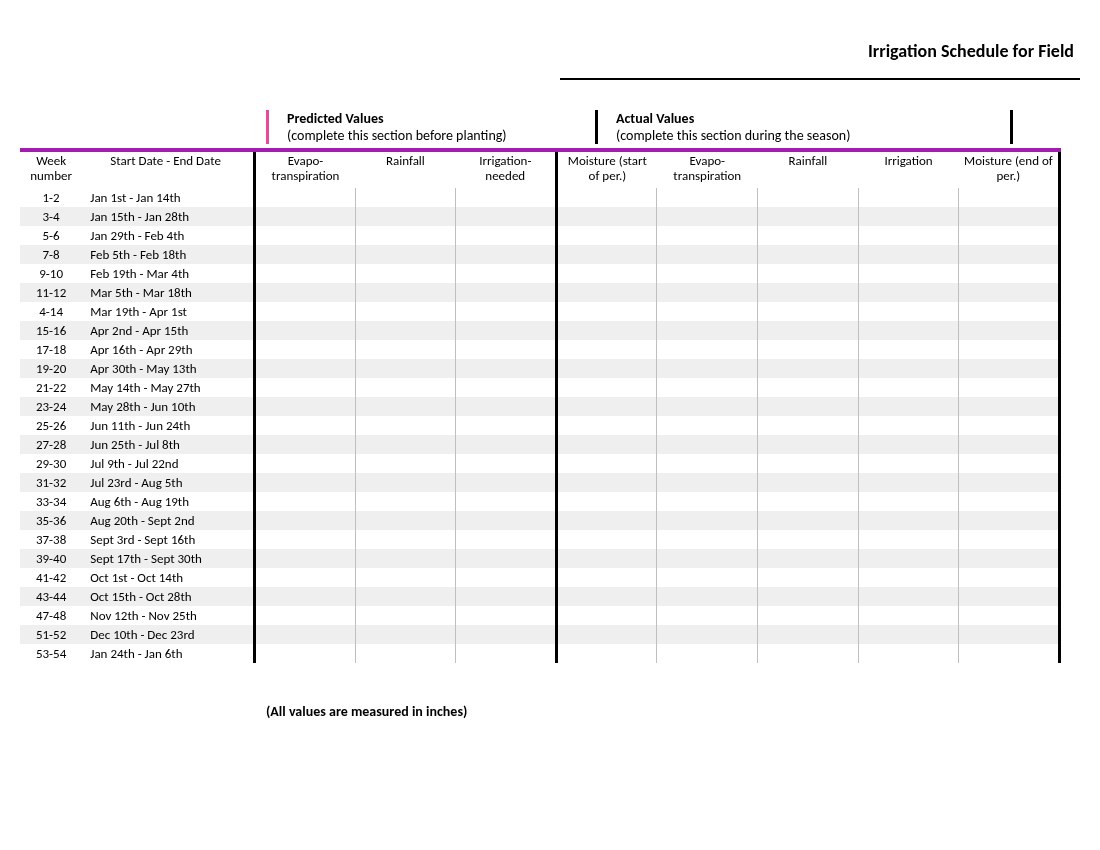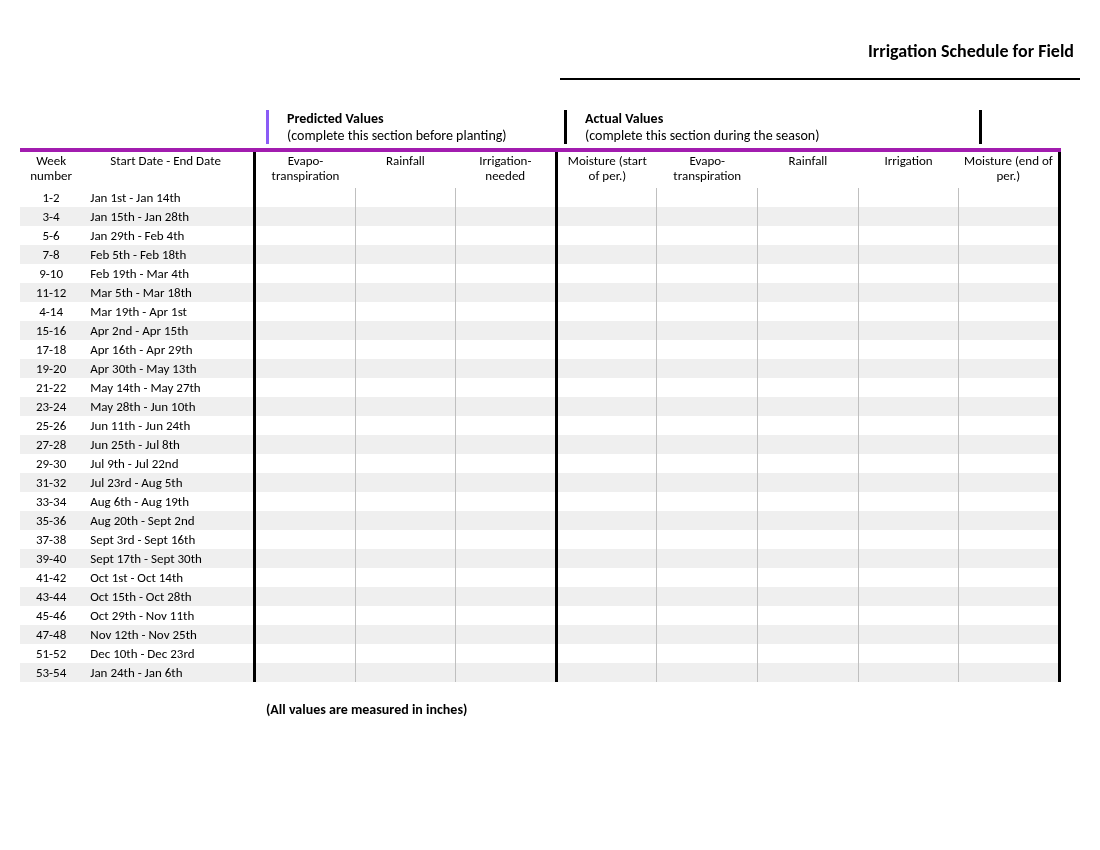--- a/index.html
+++ b/index.html
@@ -31,21 +31,21 @@
     .section-headers {
       display: flex;
       margin-bottom: 4px;
     }
     .sh-spacer { width: 246px; flex-shrink: 0; }
     .sh-pred, .sh-act {
       display: flex;
       flex-direction: column;
       padding-left: 18px;
     }
-    .sh-pred { width: 298px; border-left: 3px solid #8b5cf6; }
+    .sh-pred { width: 329px; border-left: 3px solid #ec4899; }
     .sh-act  { width: 418px; border-left: 3px solid #000; border-right: 3px solid #000; }
     .sh-title { font-weight: bold; font-size: 14px; }
     .sh-sub   { font-size: 14px; }
     table.grid {
       border-collapse: collapse;
       width: 1041px;
     }
     table.grid td, table.grid th {
       padding: 2px 4px;
       font-size: 13px;
@@ -65,21 +65,21 @@
     thead th.col-pred { width: 97px; }
     thead th.col-act  { width: 97px; }
     tbody td.week-c   { width: 60px; text-align: center; }
     tbody td.date-c   { width: 166px; text-align: left; padding-left: 8px; }
     tbody td.vsep-l   { border-left: 3px solid #000; }
     tbody td.vsep-r   { border-right: 3px solid #000; }
     tbody td.sep-m    { border-left: 1px solid #bfbfbf; }
     tbody tr:nth-child(even) td { background: #efefef; }
     tbody tr { height: 19px; }
     .footer-note {
-      margin-top: 19px;
+      margin-top: 40px;
       padding-left: 246px;
       font-weight: bold;
       font-size: 14px;
     }
   </style>
 </head>
 <body>
 
 <div class="title-row">
   <span class="title-text">Irrigation Schedule for Field</span>
@@ -392,32 +392,20 @@
         <td class="vsep-l"></td>
         <td class="sep-m"></td>
         <td class="sep-m"></td>
         <td class="vsep-l"></td>
         <td class="sep-m"></td>
         <td class="sep-m"></td>
         <td class="sep-m"></td>
         <td class="sep-m vsep-r"></td>
       </tr>
       <tr>
-        <td class="week-c">45-46</td>
-        <td class="date-c">Oct 29th - Nov 11th</td>
-        <td class="vsep-l"></td>
-        <td class="sep-m"></td>
-        <td class="sep-m"></td>
-        <td class="vsep-l"></td>
-        <td class="sep-m"></td>
-        <td class="sep-m"></td>
-        <td class="sep-m"></td>
-        <td class="sep-m vsep-r"></td>
-      </tr>
-      <tr>
         <td class="week-c">47-48</td>
         <td class="date-c">Nov 12th - Nov 25th</td>
         <td class="vsep-l"></td>
         <td class="sep-m"></td>
         <td class="sep-m"></td>
         <td class="vsep-l"></td>
         <td class="sep-m"></td>
         <td class="sep-m"></td>
         <td class="sep-m"></td>
         <td class="sep-m vsep-r"></td>

